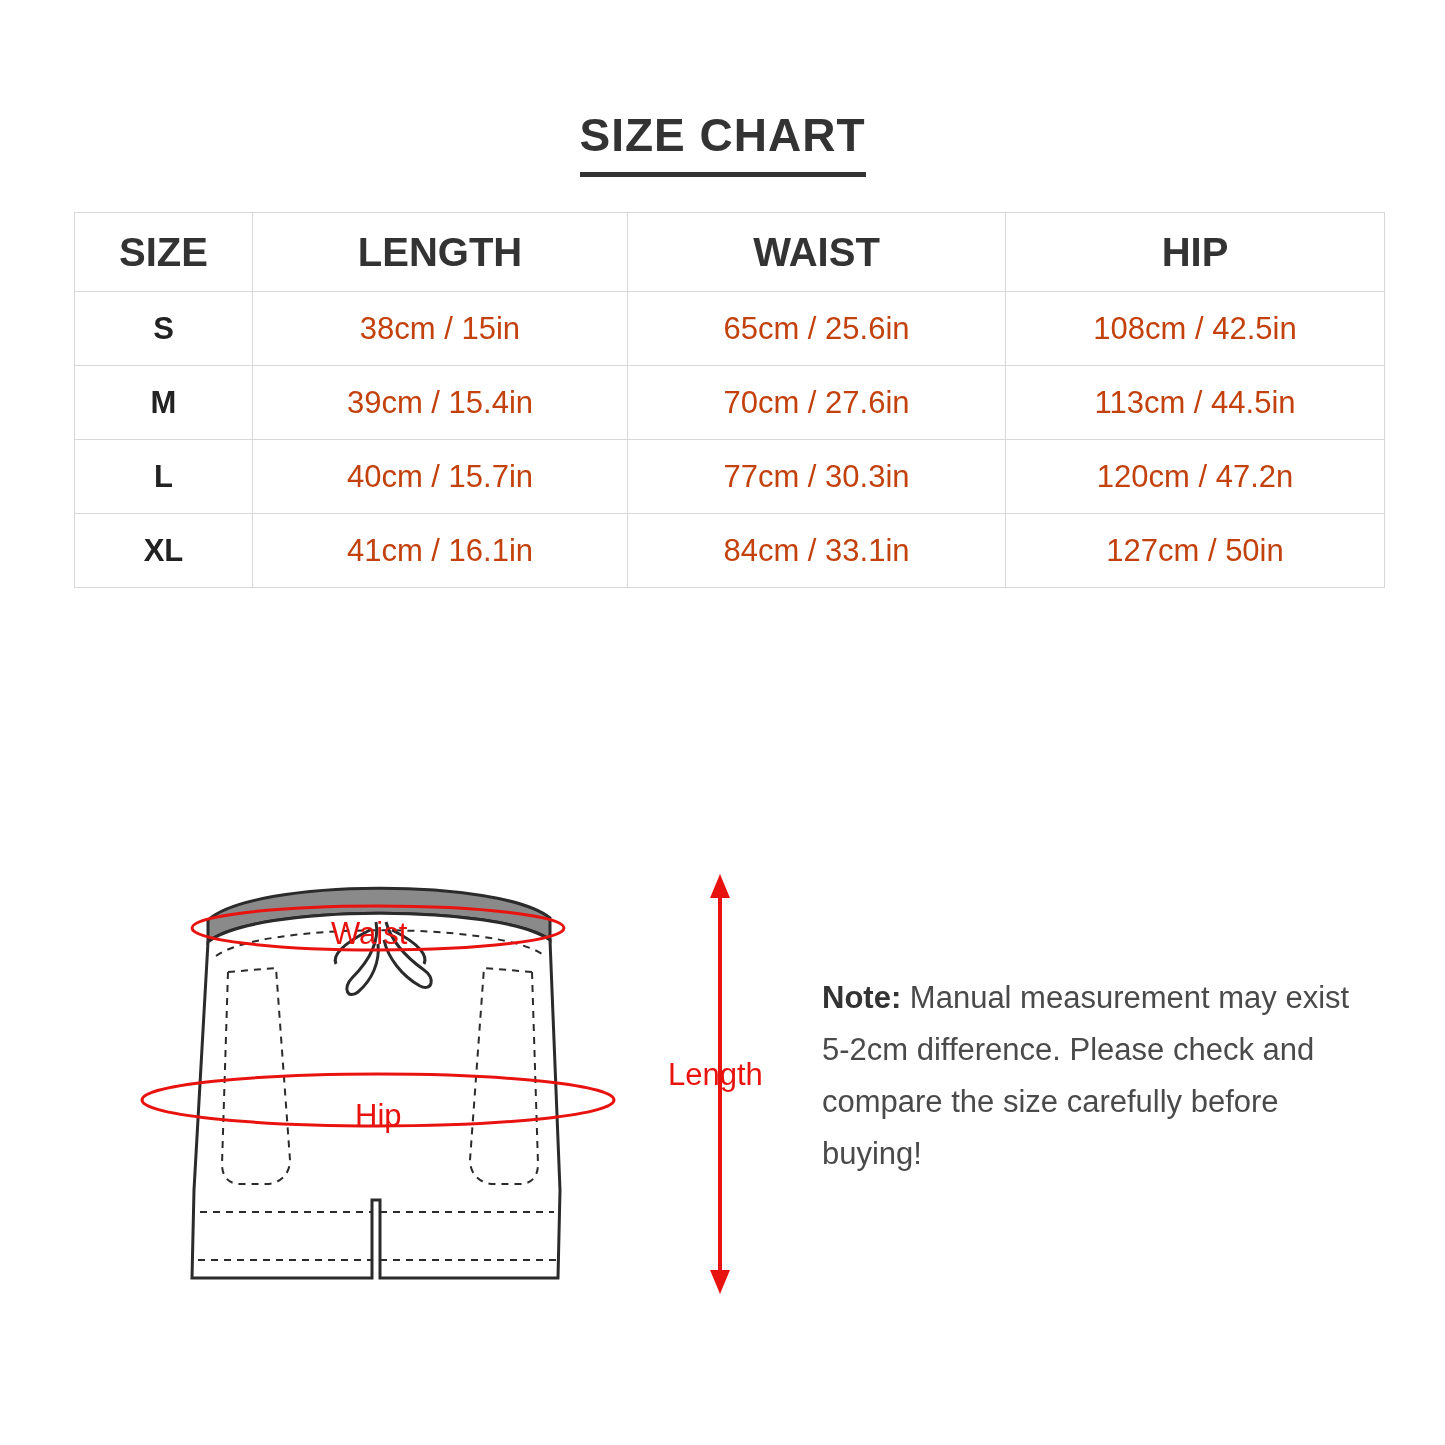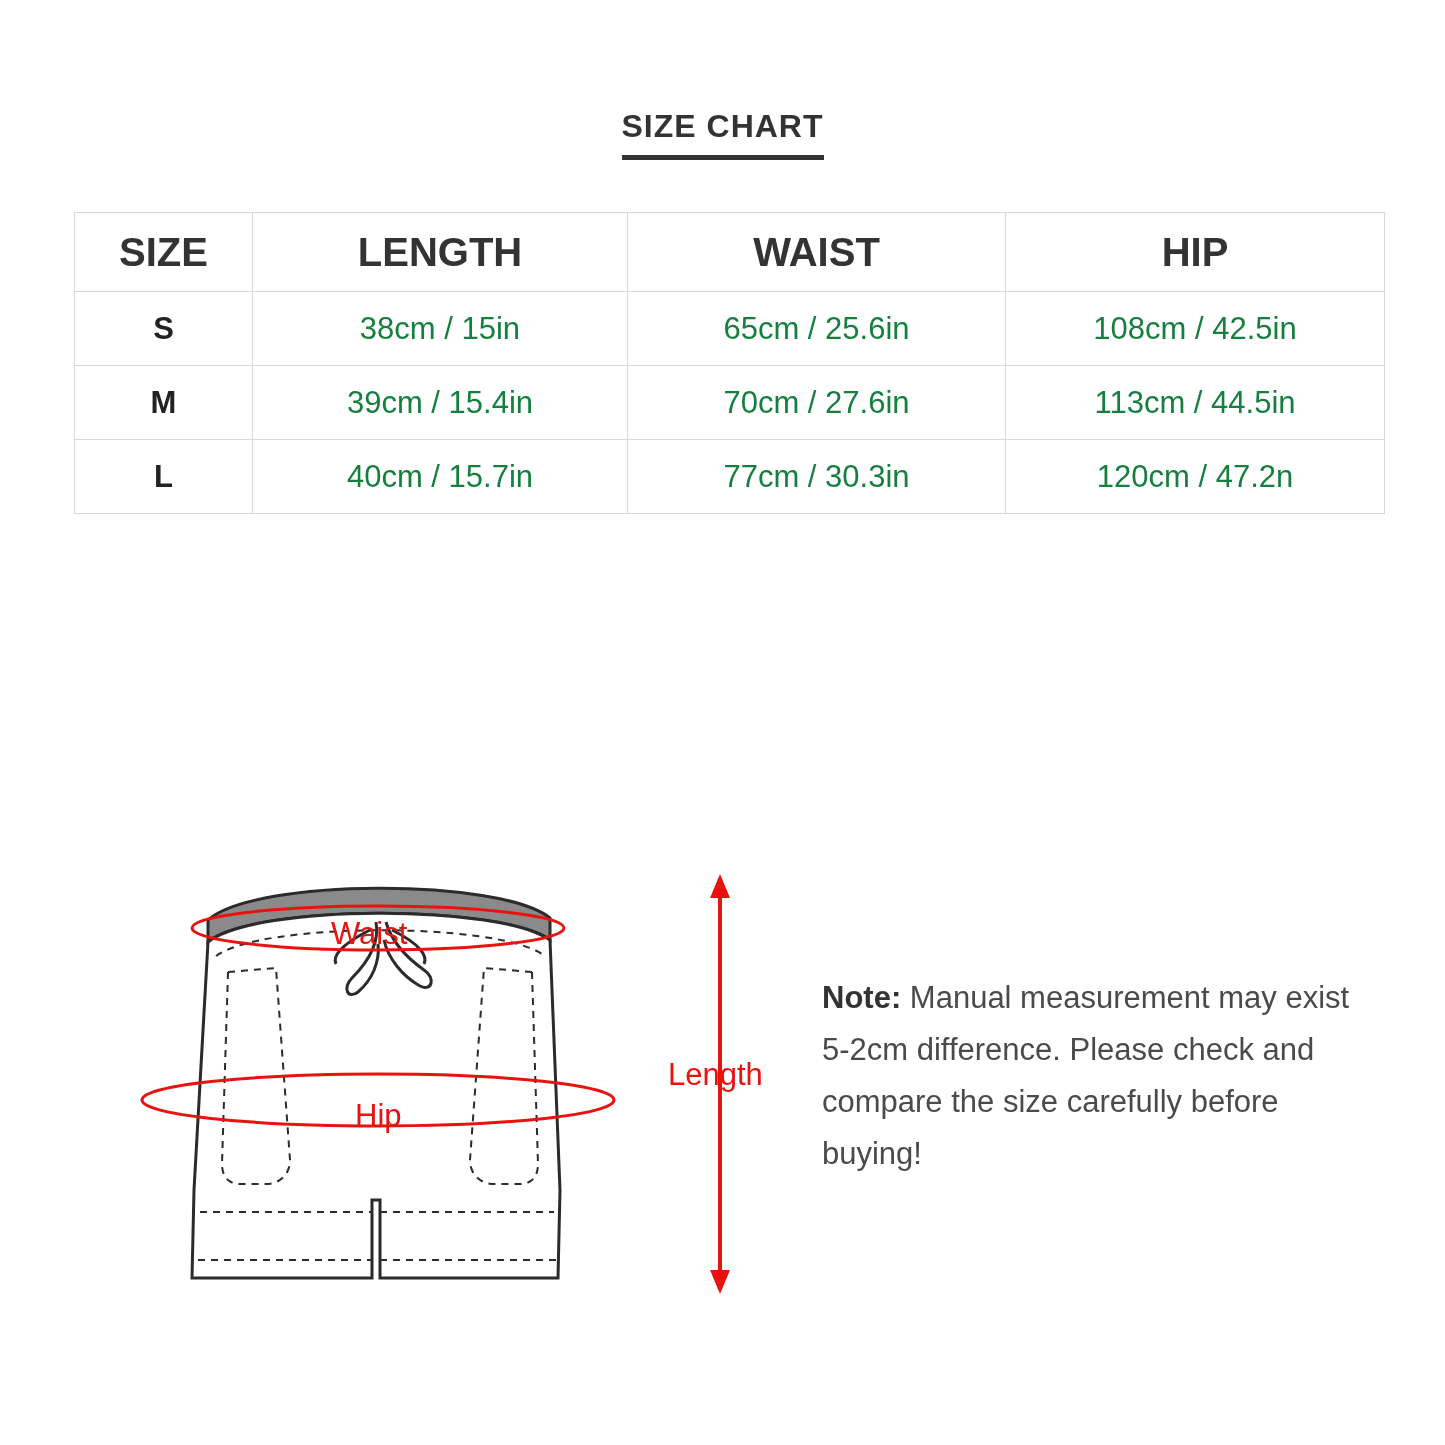--- a/index.html
+++ b/index.html
@@ -19,21 +19,21 @@
   
   .title-wrap {
     position: absolute;
     top: 108px;
     left: 0;
     width: 100%;
     text-align: center;
   }
   .title {
     display: inline-block;
-    font-size: 32px;
+    font-size: 46px;
     font-weight: bold;
     letter-spacing: 1px;
     color: #333333;
     padding-bottom: 10px;
     border-bottom: 5px solid #333333;
   }
 
   
   .chart-table {
     position: absolute;
@@ -51,21 +51,21 @@
   .chart-table thead th {
     height: 76px;
     font-size: 40px;
     font-weight: bold;
     color: #333333;
   }
   .chart-table tbody td {
     height: 71px;
     font-size: 31px;
     font-weight: normal;
-    color: #15803d;
+    color: #c2410c;
   }
   .chart-table tbody td.size-cell {
     font-size: 31px;
     font-weight: bold;
     color: #222222;
   }
   .col-size { width: 175px; }
   .col-length { width: 372px; }
   .col-waist { width: 375px; }
   .col-hip { width: 376px; }
@@ -145,20 +145,26 @@
       <td class="size-cell">M</td>
       <td>39cm / 15.4in</td>
       <td>70cm / 27.6in</td>
       <td>113cm / 44.5in</td>
     </tr>
     <tr>
       <td class="size-cell">L</td>
       <td>40cm / 15.7in</td>
       <td>77cm / 30.3in</td>
       <td>120cm / 47.2n</td>
+    </tr>
+    <tr>
+      <td class="size-cell">XL</td>
+      <td>41cm / 16.1in</td>
+      <td>84cm / 33.1in</td>
+      <td>127cm / 50in</td>
     </tr>
   </tbody>
 </table>
 
 <div class="illustration">
   <svg width="720" height="470" viewBox="0 0 720 470" xmlns="http://www.w3.org/2000/svg">
 
     <path d="M128 60 C 175 18, 420 18, 470 58 L 470 80 C 420 44, 175 44, 128 82 Z" fill="#8a8a8a" stroke="#2b2b2b" stroke-width="3"></path>
 
     <path d="M128 82 C 175 44, 420 44, 470 80

